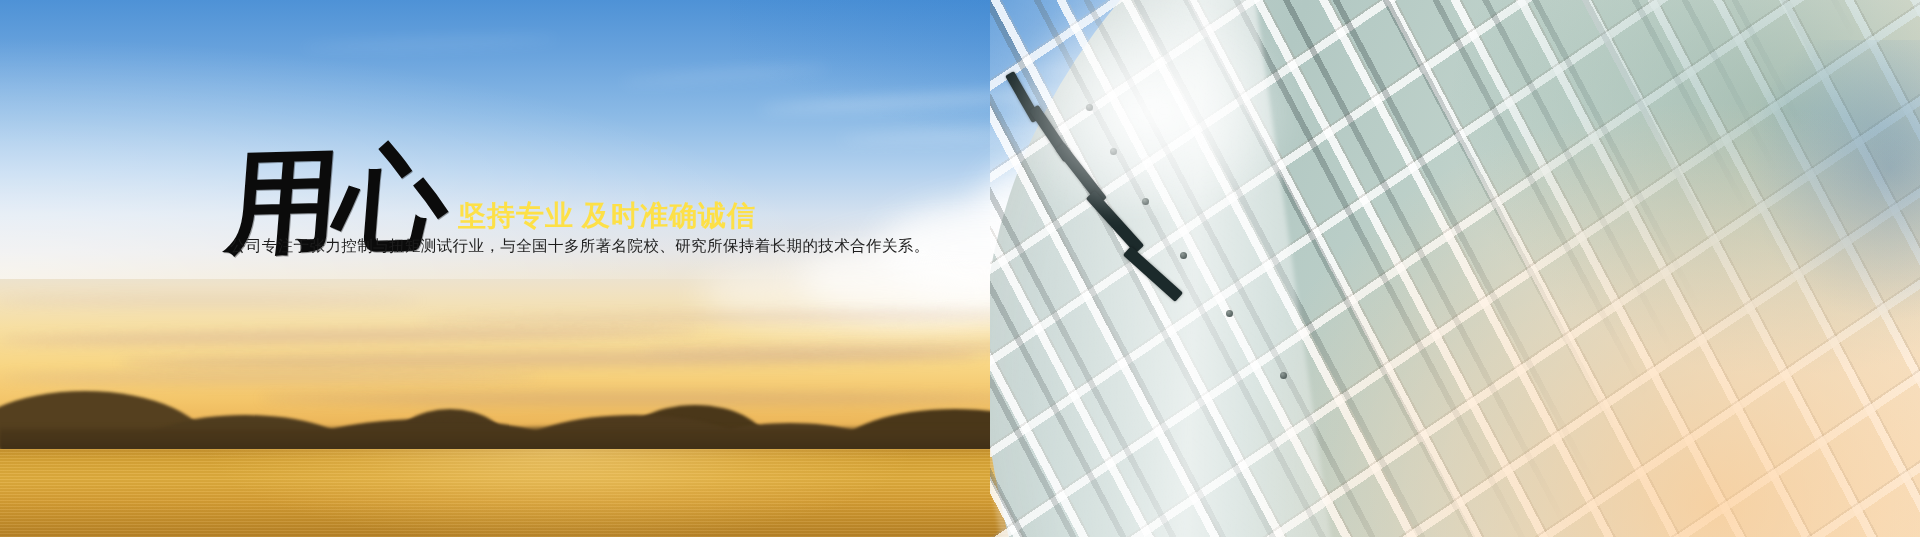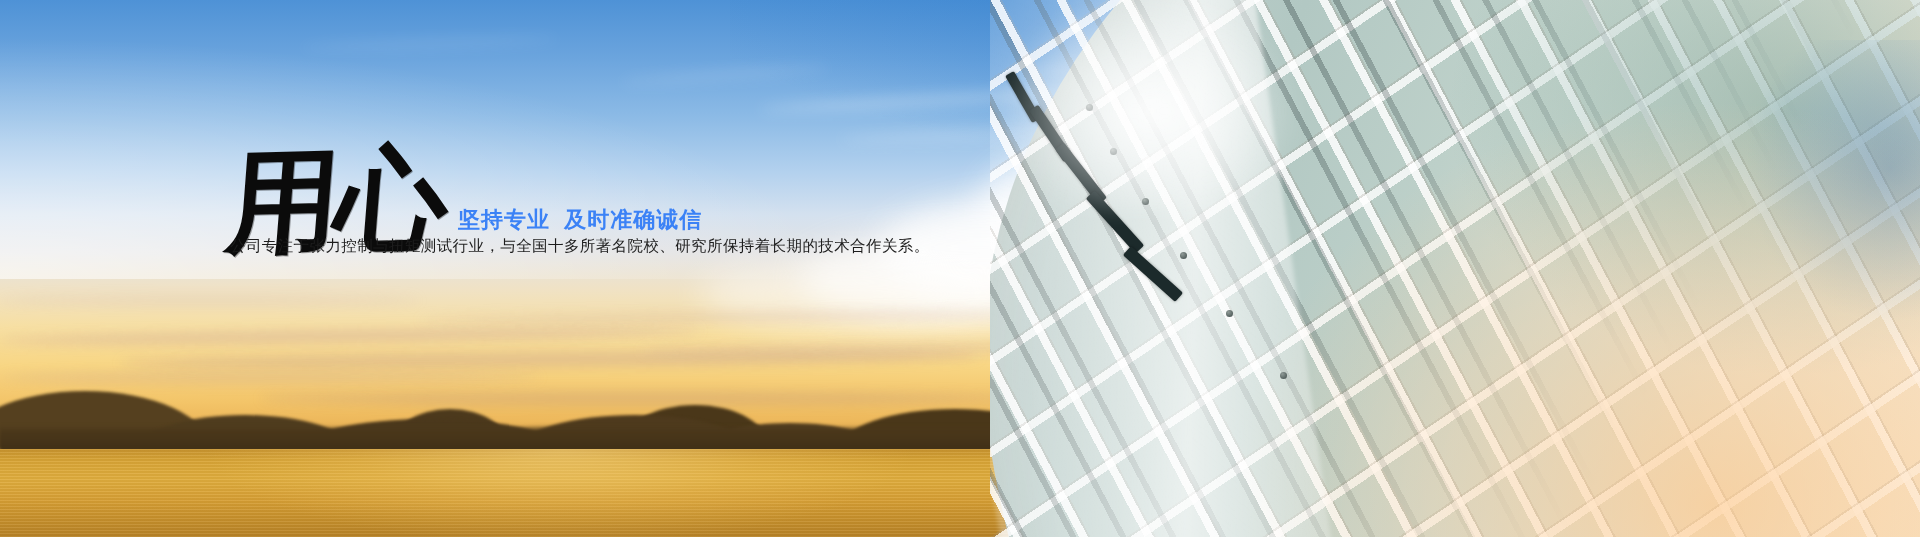--- a/index.html
+++ b/index.html
@@ -238,23 +238,23 @@
     font-family:"DejaVu Serif","Liberation Serif",serif;
     font-size:112px;line-height:.92;
     font-weight:700;
     color:#0b0b0b;
     letter-spacing:-4px;
     transform:skewX(-6deg) rotate(-1.5deg);
     text-shadow:1px 1px 0 rgba(0,0,0,.35);
     white-space:nowrap;
   }
   .slogan{
-    font-family:Liberation Mono, monospace;
-    font-size:22px;font-weight:700;
-    color:#3b82f6;
+    font-family:Liberation Serif, serif;
+    font-size:28px;font-weight:700;
+    color:#fde047;
     letter-spacing:1px;
     white-space:nowrap;
     padding-bottom:16px;
   }
   .subcopy{
     position:absolute;left:230px;top:236px;
     font-family:"DejaVu Sans","Liberation Sans",sans-serif;
     font-size:15.5px;
     color:#1d1d1d;
     letter-spacing:.4px;

